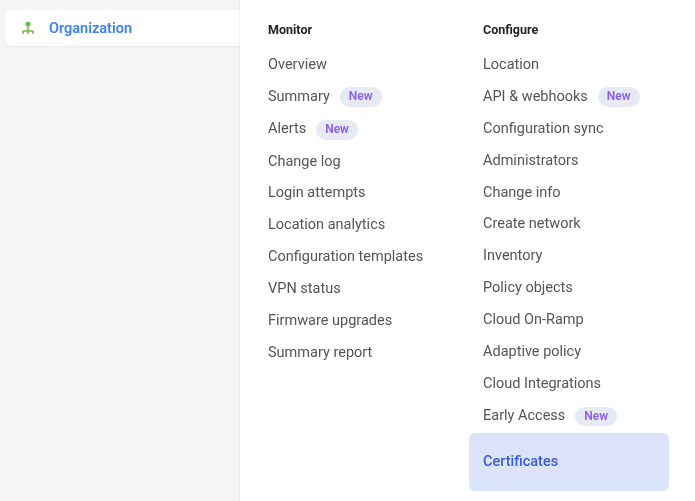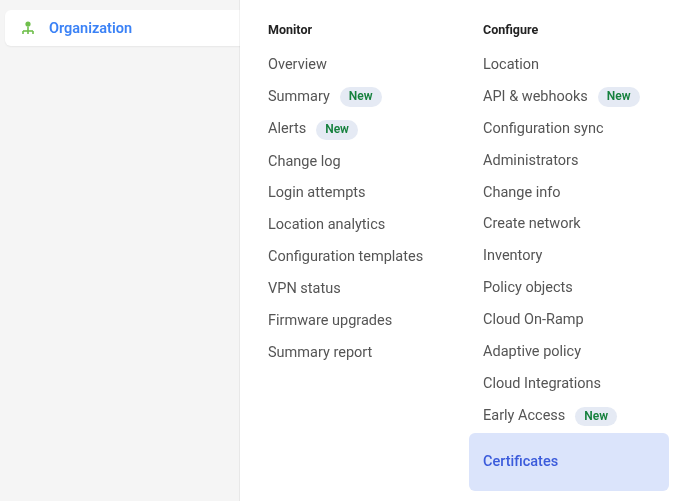--- a/index.html
+++ b/index.html
@@ -81,21 +81,21 @@
       cursor: pointer;
       line-height: 1.3;
     }
     .menu-item .label {
       white-space: nowrap;
     }
     .badge {
       display: inline-block;
       font-size: 12px;
       font-weight: 600;
-      color: #15803d;
+      color: #8b5cf6;
       background: #e5eaf4;
       border-radius: 10px;
       padding: 2px 9px;
       margin-left: 10px;
     }
     .menu-item.highlighted {
       background: #dbe4fb;
       border-radius: 6px;
       padding: 20px 14px;
       margin-left: -14px;

